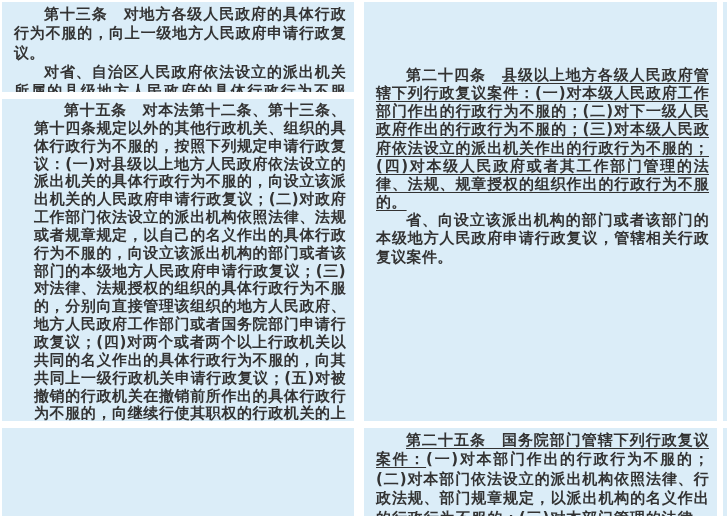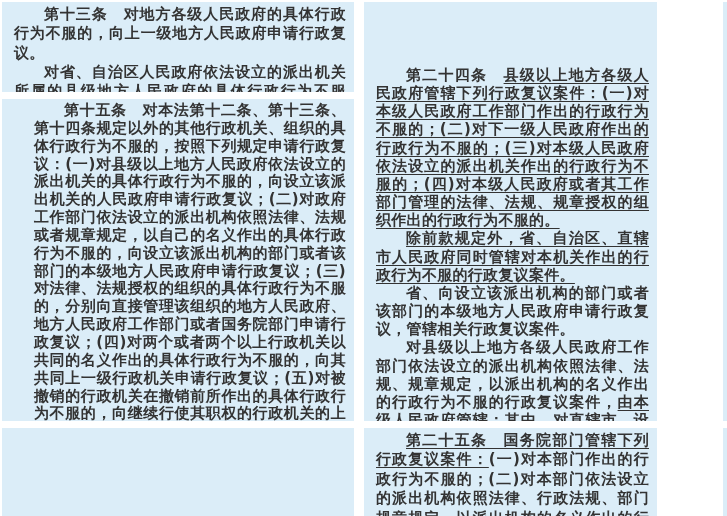--- a/index.html
+++ b/index.html
@@ -9,21 +9,21 @@
   }
   html,body{margin:0;padding:0;}
   body{
     width:727px;height:516px;
     background:var(--page-bg);
     font-family:"DejaVu Sans","Liberation Sans",sans-serif;
   }
   .page{position:relative;width:727px;height:516px;overflow:hidden;background:var(--page-bg);}
   .col{position:absolute;top:2px;}
   .col-left{left:2px;width:352px;}
-  .col-right{left:364px;width:293px;}
+  .col-right{left:364px;width:353px;}
   .cell{
     box-sizing:border-box;
     background:var(--cell-bg);
     padding:3px 8px 0 12px;
     overflow:hidden;
   }
   .cell-l1{height:90px;}
   .cell-l2{height:322px;margin-top:7px;}
   .cell-l3{height:88px;margin-top:7px;}
   .cell-r1{height:419px;padding-top:64px;}
@@ -64,23 +64,21 @@
         <p><span>对省、自治区人民政府依法设立的派出机关所属的县级地方人民政府的具体行政行为不服的，向该派出机关申请行政复议。</span></p>
       </section>
     <section class="cell cell-l2">
         <p><span>第十五条　对本法第十二条、第十三条、第十四条规定以外的其他行政机关、组织的具体行政行为不服的，按照下列规定申请行政复议：(一)对县级以上地方人民政府依法设立的派出机关的具体行政行为不服的，向设立该派出机关的人民政府申请行政复议；(二)对政府工作部门依法设立的派出机构依照法律、法规或者规章规定，以自己的名义作出的具体行政行为不服的，向设立该派出机构的部门或者该部门的本级地方人民政府申请行政复议；(三)对法律、法规授权的组织的具体行政行为不服的，分别向直接管理该组织的地方人民政府、地方人民政府工作部门或者国务院部门申请行政复议；(四)对两个或者两个以上行政机关以共同的名义作出的具体行政行为不服的，向其共同上一级行政机关申请行政复议；(五)对被撤销的行政机关在撤销前所作出的具体行政行为不服的，向继续行使其职权的行政机关的上一级行政机关申请行政复议。</span></p>
       </section>
     <section class="cell cell-l3"></section>
   </div>
   <div class="col col-right">
     <section class="cell cell-r1">
         <p><span>第二十四条　</span><span class="u">县级以上地方各级人民政府管辖下列行政复议案件：(一)对本级人民政府工作部门作出的行政行为不服的；(二)对下一级人民政府作出的行政行为不服的；(三)对本级人民政府依法设立的派出机关作出的行政行为不服的；(四)对本级人民政府或者其工作部门管理的法律、法规、规章授权的组织作出的行政行为不服的。</span></p>
-        <p><span class="u">除前款规定外，省、自治区、直辖市人民政府同时管辖对本机关作出的行政行为不服的行政复议案件。</span></p>
         <p><span>省、向设立该派出机构的部门或者该部门的本级地方人民政府申请行政复议，管辖相关行政复议案件。</span></p>
-        <p><span>对县级以上地方各级人民政府工作部门依法设立的派出机构依照法律、法规、规章规定，以派出机构的名义作出的行政行为不服的行政复议案件，</span><span class="u">由本级人民政府管辖；</span><span>其中，对直辖市、设区的市人民政府工作部门按照行政区划设立的派出机构作出的行政行为不服的，</span><span class="u">也可以由其所在地的人民政府管辖。</span></p>
       </section>
     <section class="cell cell-r2">
         <p><span class="u">第二十五条　国务院部门管辖下列行政复议案件：</span><span>(一)对本部门作出的行政行为不服的；(二)对本部门依法设立的派出机构依照法律、行政法规、部门规章规定，以派出机构的名义作出的行政行为不服的；(三)对本部门管理的法律、行政法规、部门规章授权的组织作出的行政行为不服的。</span></p>
       </section>
   </div>
   <div class="edge-strip edge-top"></div>
   <div class="edge-strip edge-bottom"></div>
 </div>
 
 </body></html>

